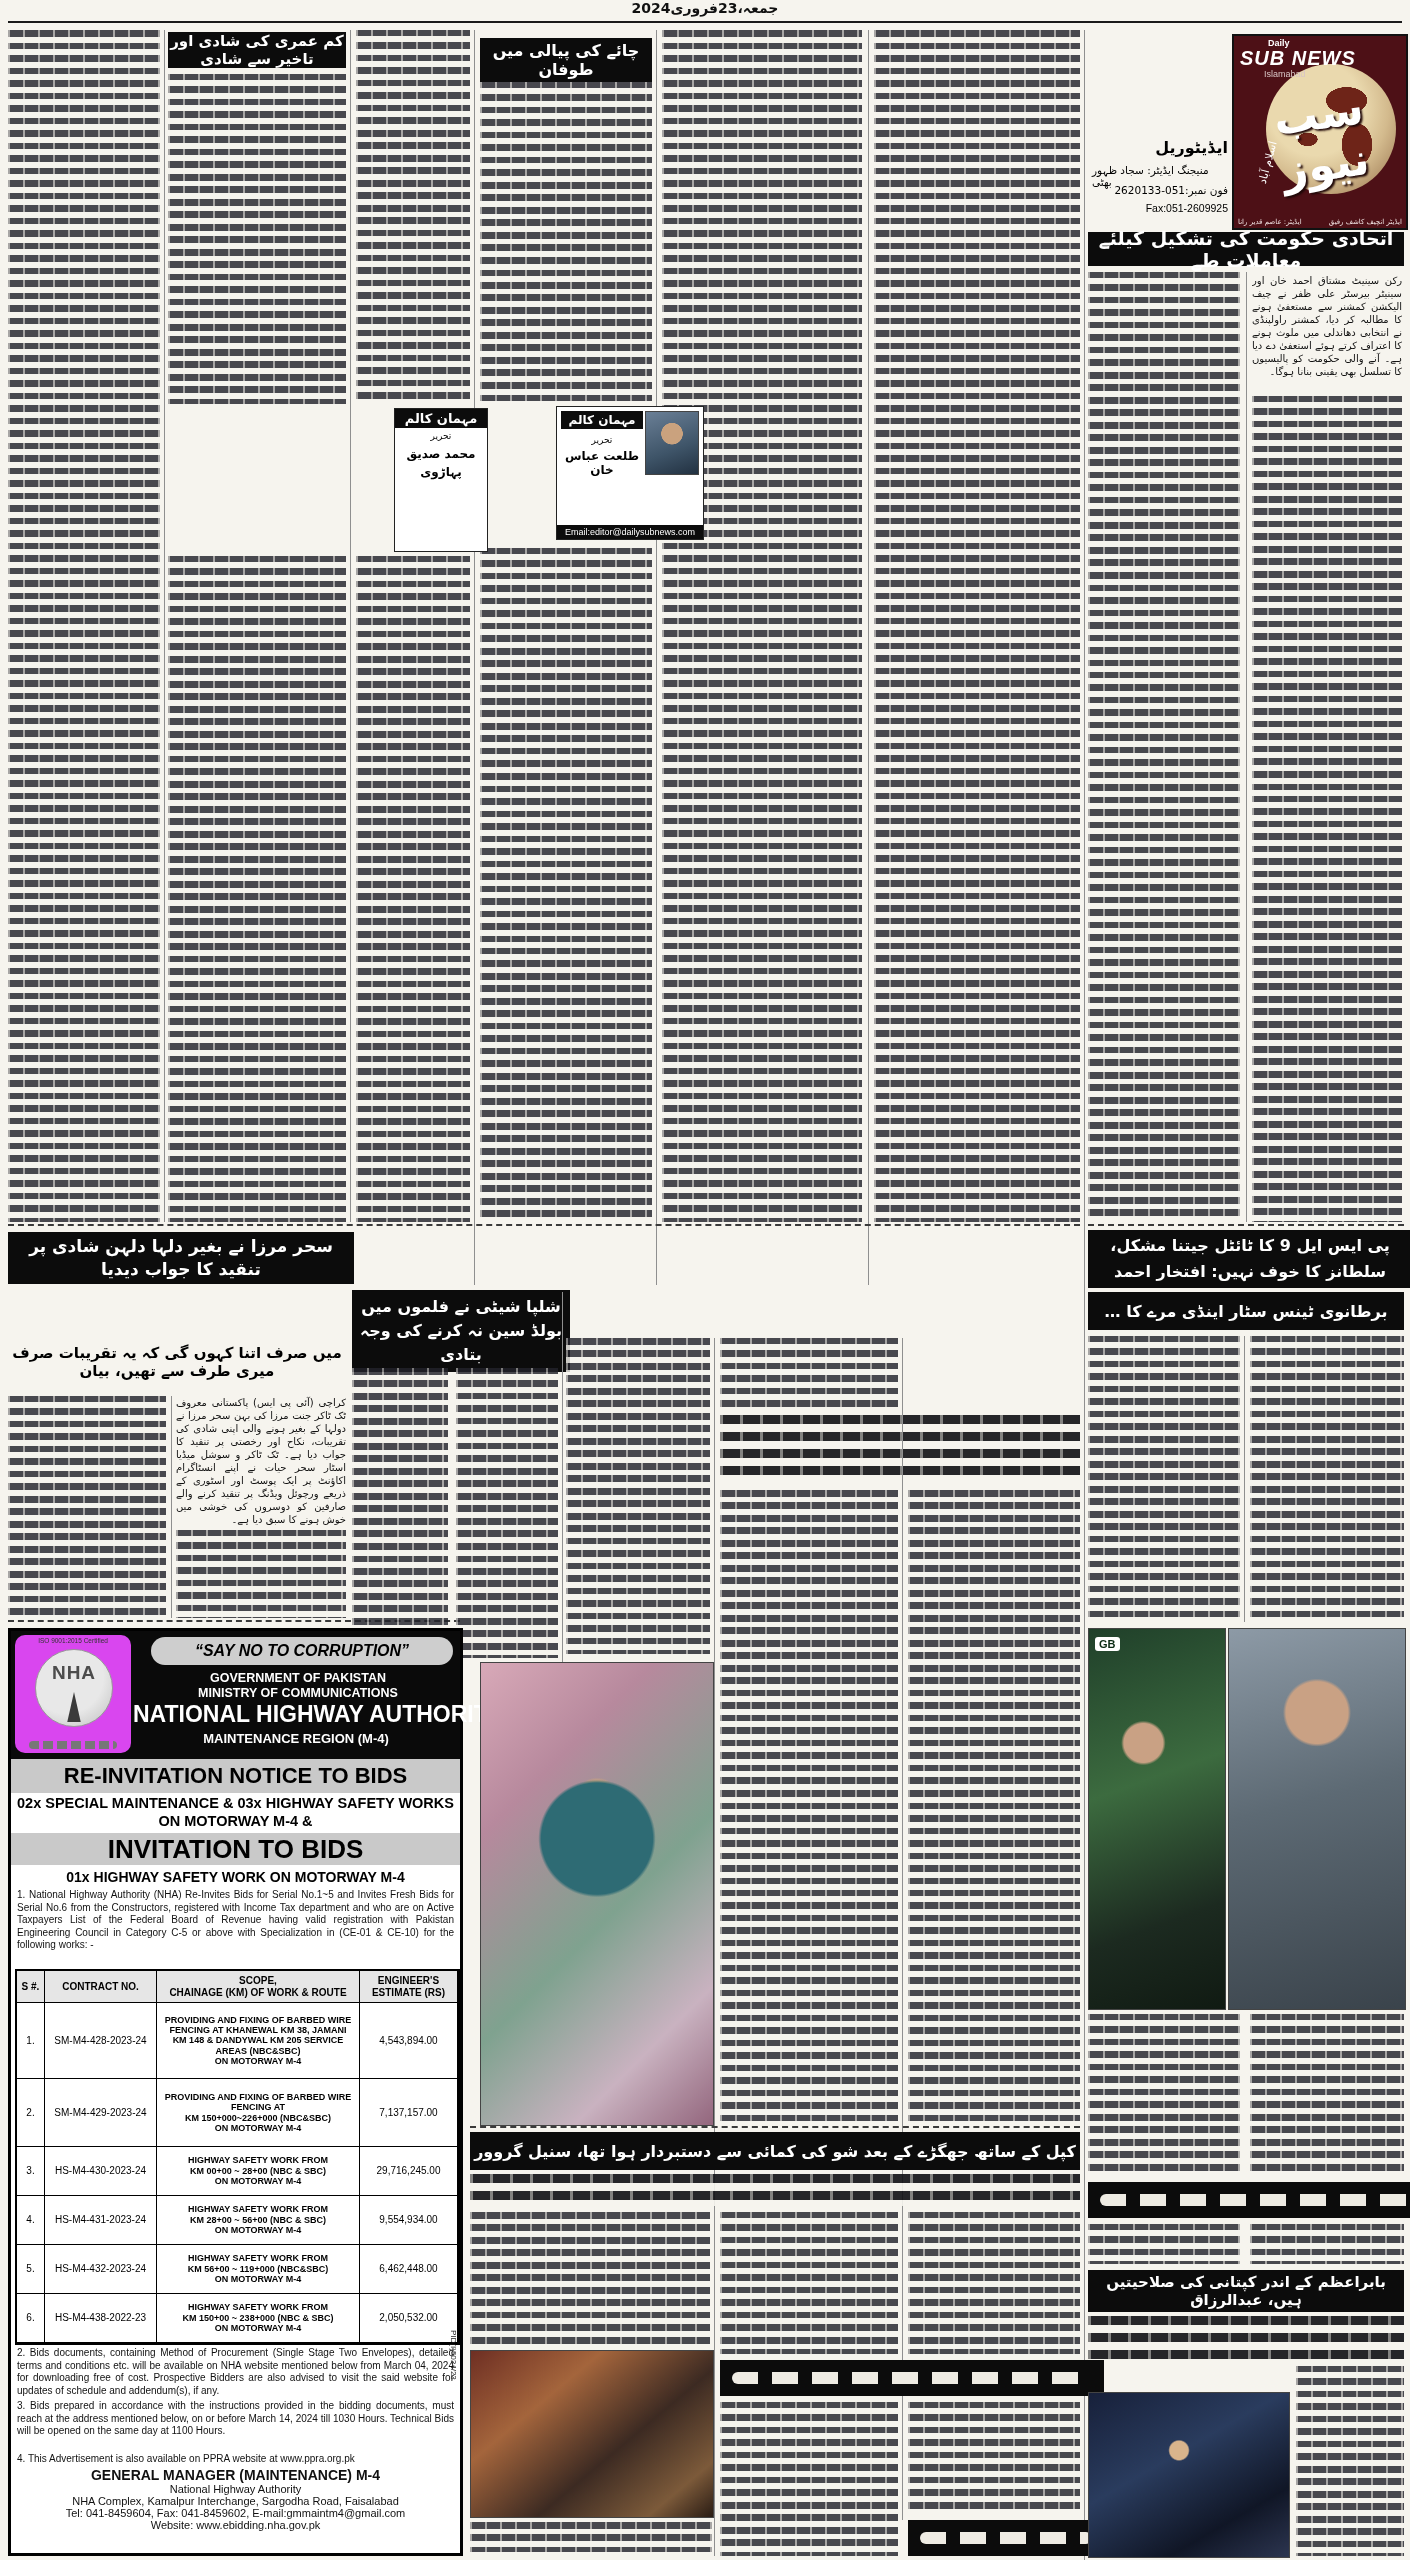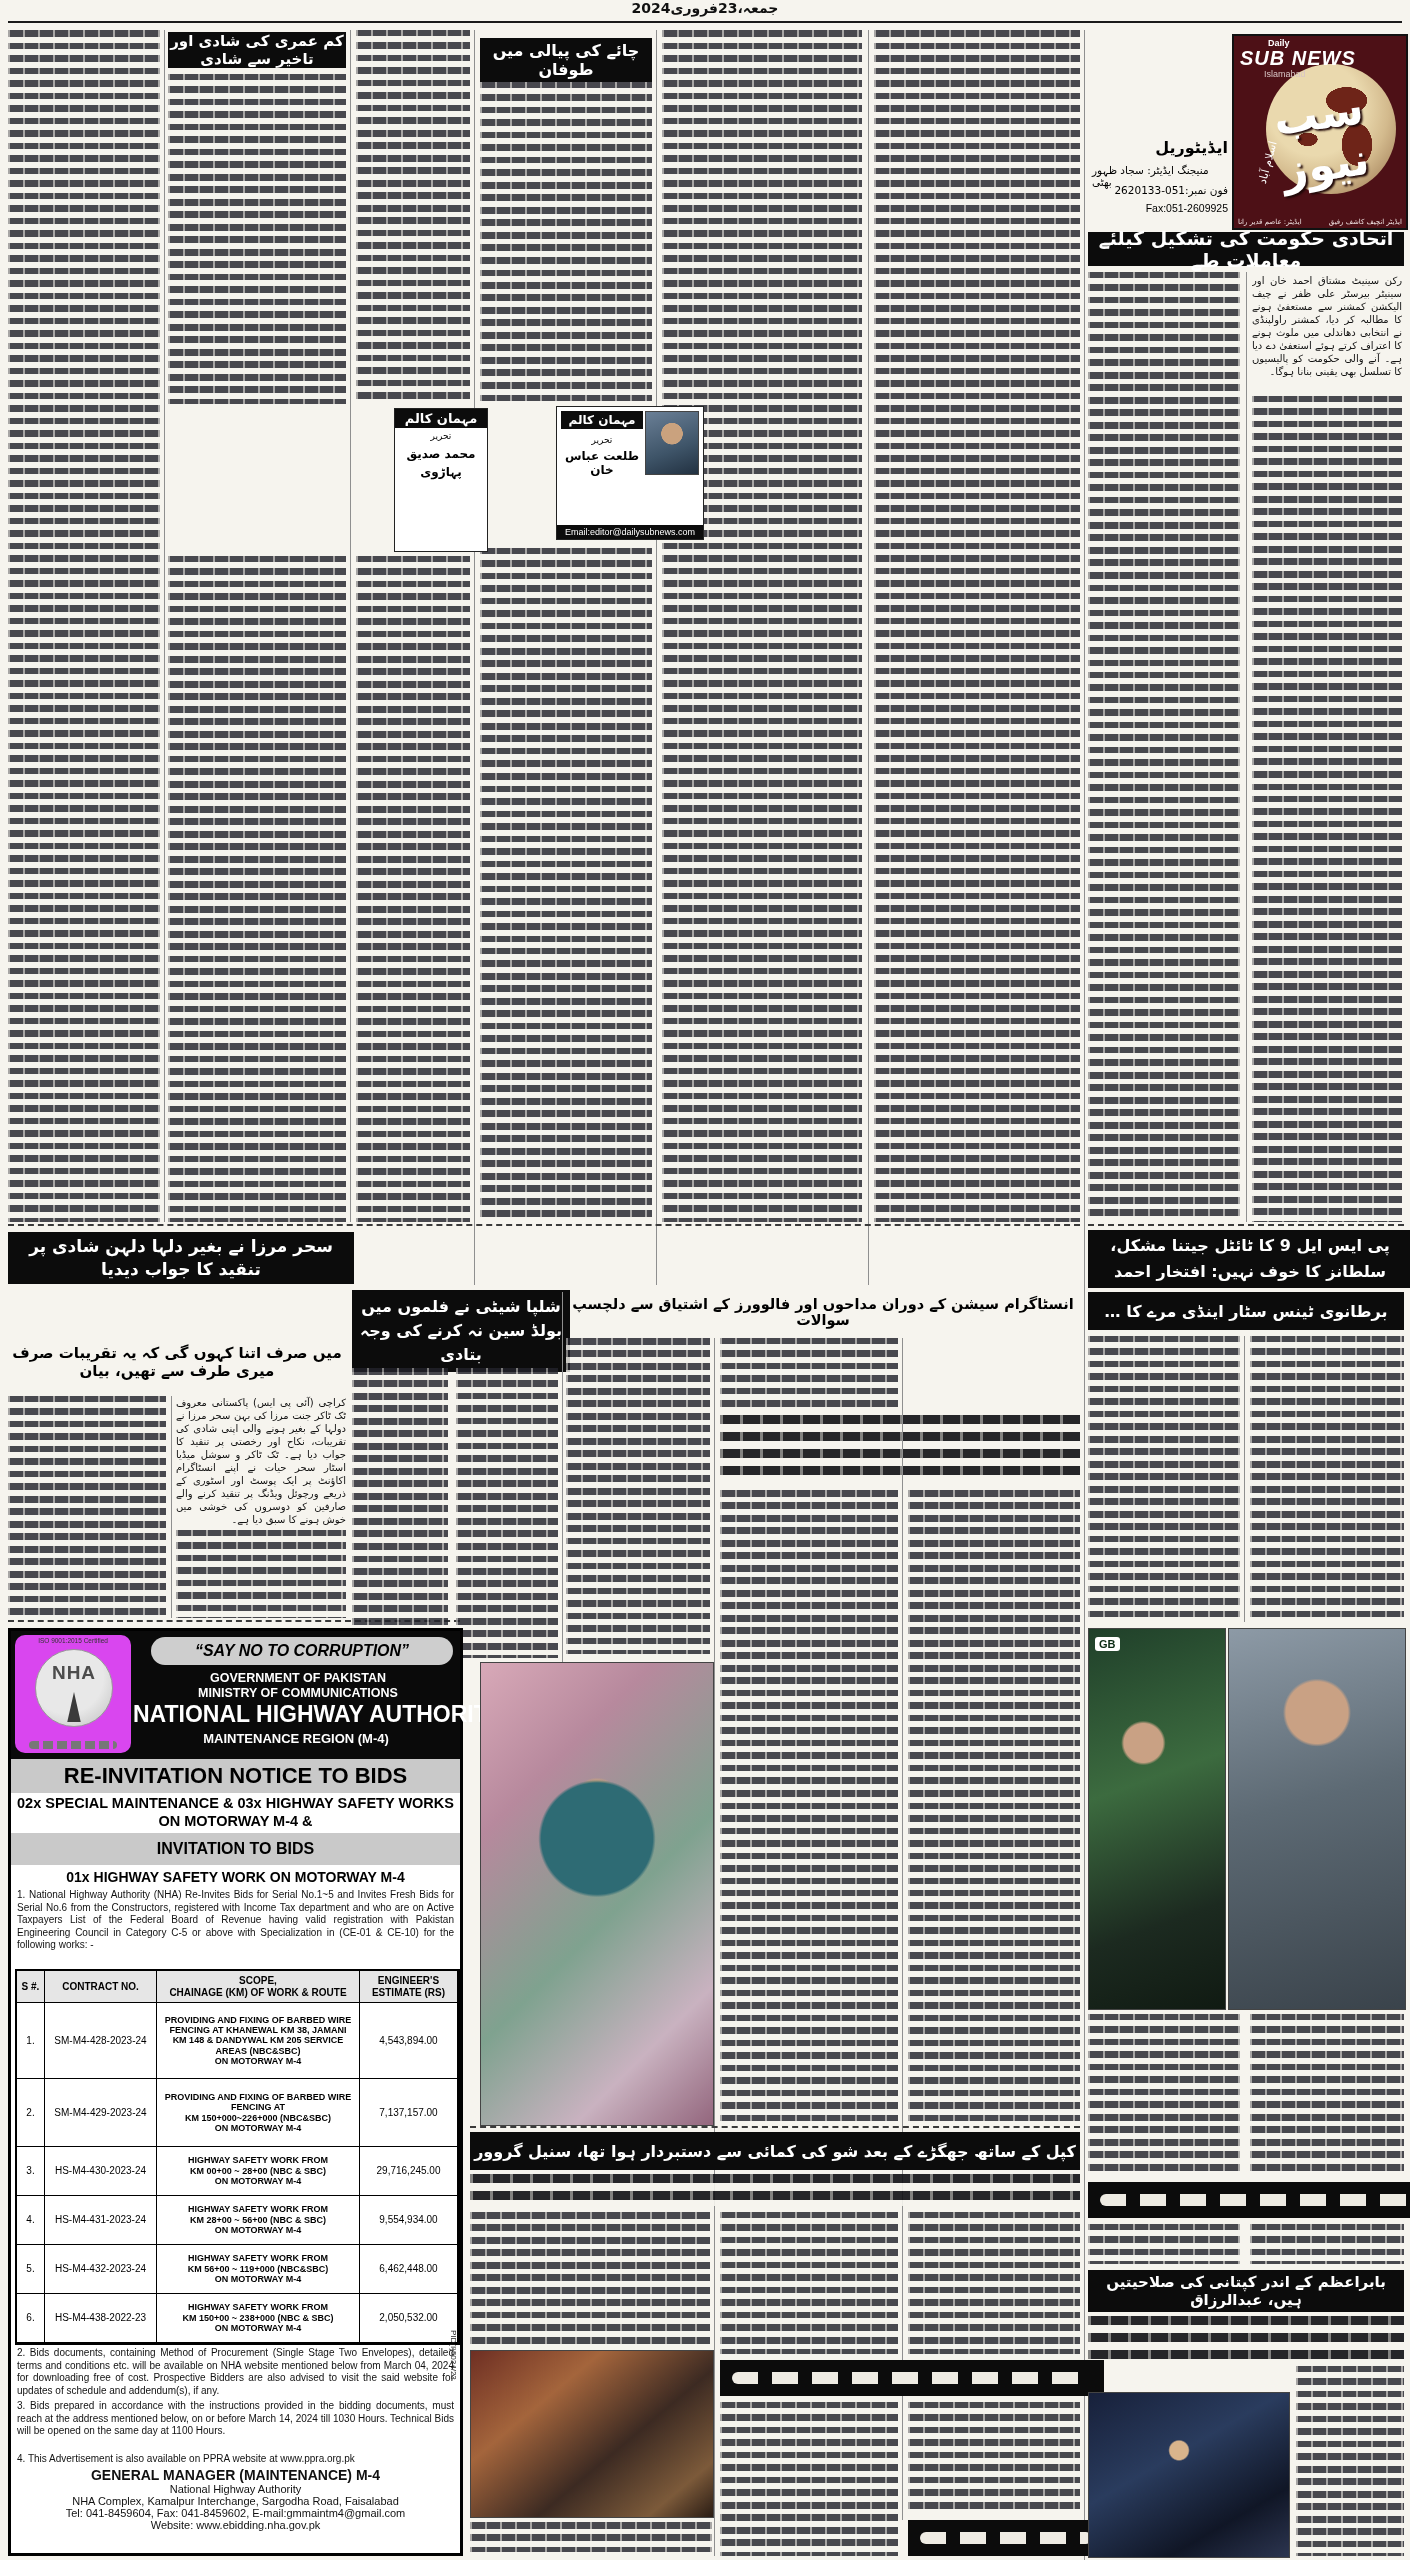--- a/index.html
+++ b/index.html
@@ -140,21 +140,20 @@
   <div class="abs ufill" style="left:8px;top:1396px;width:158px;height:222px;"></div>
   <div class="abs dash" style="left:8px;top:1620px;width:452px;"></div>
 
   <div class="abs hbar urdu" style="left:352px;top:1290px;width:206px;height:72px;font-size:16px;line-height:1.5;padding:5px 6px;">شلپا شیٹی نے فلموں میں بولڈ سین نہ کرنے کی وجہ بتادی</div>
   <div class="abs ufill" style="left:352px;top:1368px;width:96px;height:758px;"></div>
   <div class="abs ufill" style="left:456px;top:1368px;width:102px;height:290px;"></div>
   <div class="abs vr" style="left:562px;top:1292px;height:834px;"></div>
 
   <div class="abs ph ph-bridal" style="left:480px;top:1662px;width:232px;height:462px;z-index:2;"></div>
 
-  <div class="abs urdu" style="left:566px;top:1296px;width:514px;font-size:14.5px;font-weight:bold;text-align:center;">انسٹاگرام سیشن کے دوران مداحوں اور فالوورز کے اشتیاق سے دلچسپ سوالات</div>
   <div class="abs ufill" style="left:566px;top:1338px;width:144px;height:316px;"></div>
   <div class="abs vr" style="left:714px;top:1338px;height:1218px;"></div>
   <div class="abs ufill" style="left:720px;top:1338px;width:178px;height:72px;"></div>
   <div class="abs ufill-bold" style="left:720px;top:1415px;width:360px;height:68px;"></div>
   <div class="abs ufill" style="left:720px;top:1490px;width:178px;height:632px;"></div>
   <div class="abs vr" style="left:902px;top:1338px;height:1182px;"></div>
   <div class="abs ufill" style="left:908px;top:1490px;width:172px;height:632px;"></div>
 
   <div class="abs dash" style="left:470px;top:2126px;width:610px;"></div>
   <div class="abs hbar urdu" style="left:470px;top:2132px;width:610px;height:38px;font-size:16px;">کپل کے ساتھ جھگڑے کے بعد شو کی کمائی سے دستبردار ہوا تھا، سنیل گروور</div>
@@ -211,21 +210,21 @@
       <div class="pill" style="position:absolute;left:140px;top:6px;width:302px;height:28px;font-size:16px;">“SAY NO TO CORRUPTION”</div>
       <div class="adcenter" style="position:absolute;left:128px;top:40px;width:318px;color:#fff;font-size:12.5px;">GOVERNMENT OF PAKISTAN</div>
       <div class="adcenter" style="position:absolute;left:128px;top:55px;width:318px;color:#fff;font-size:12.5px;">MINISTRY OF COMMUNICATIONS</div>
       <div class="adcenter" style="position:absolute;left:122px;top:70px;width:326px;color:#fff;font-size:23px;white-space:nowrap;">NATIONAL HIGHWAY AUTHORITY</div>
       <div class="adcenter" style="position:absolute;left:122px;top:100px;width:326px;color:#fff;font-size:13px;">MAINTENANCE REGION (M-4)</div>
     </div>
 
     <div class="band" style="position:absolute;left:0;top:128px;width:449px;height:34px;font-size:22px;">RE-INVITATION NOTICE TO BIDS</div>
     <div class="adcenter" style="position:absolute;left:0;top:164px;width:449px;font-size:14.5px;">02x SPECIAL MAINTENANCE &amp; 03x HIGHWAY SAFETY WORKS</div>
     <div class="adcenter" style="position:absolute;left:0;top:182px;width:449px;font-size:14.5px;">ON MOTORWAY M-4 &amp;</div>
-    <div class="band" style="position:absolute;left:0;top:202px;width:449px;height:32px;font-size:16px;">INVITATION TO BIDS</div>
+    <div class="band" style="position:absolute;left:0;top:202px;width:449px;height:32px;font-size:26px;">INVITATION TO BIDS</div>
     <div class="adcenter" style="position:absolute;left:0;top:238px;width:449px;font-size:14px;">01x HIGHWAY SAFETY WORK ON MOTORWAY M-4</div>
 
     <div style="position:absolute;left:6px;top:258px;width:437px;height:78px;font-size:10px;line-height:1.25;text-align:justify;color:#111;">1. National Highway Authority (NHA) Re-Invites Bids for Serial No.1~5 and Invites Fresh Bids for Serial No.6 from the Constructors, registered with Income Tax department and who are on Active Taxpayers List of the Federal Board of Revenue having valid registration with Pakistan Engineering Council in Category C-5 or above with Specialization in (CE-01 &amp; CE-10) for the following works: -</div>
 
     <div class="ntable" style="position:absolute;left:4px;top:338px;width:441px;">
       <div class="tc hd">S #.</div>
       <div class="tc hd">CONTRACT NO.</div>
       <div class="tc hd">SCOPE,
 CHAINAGE (KM) OF WORK &amp; ROUTE</div>
       <div class="tc hd">ENGINEER'S

